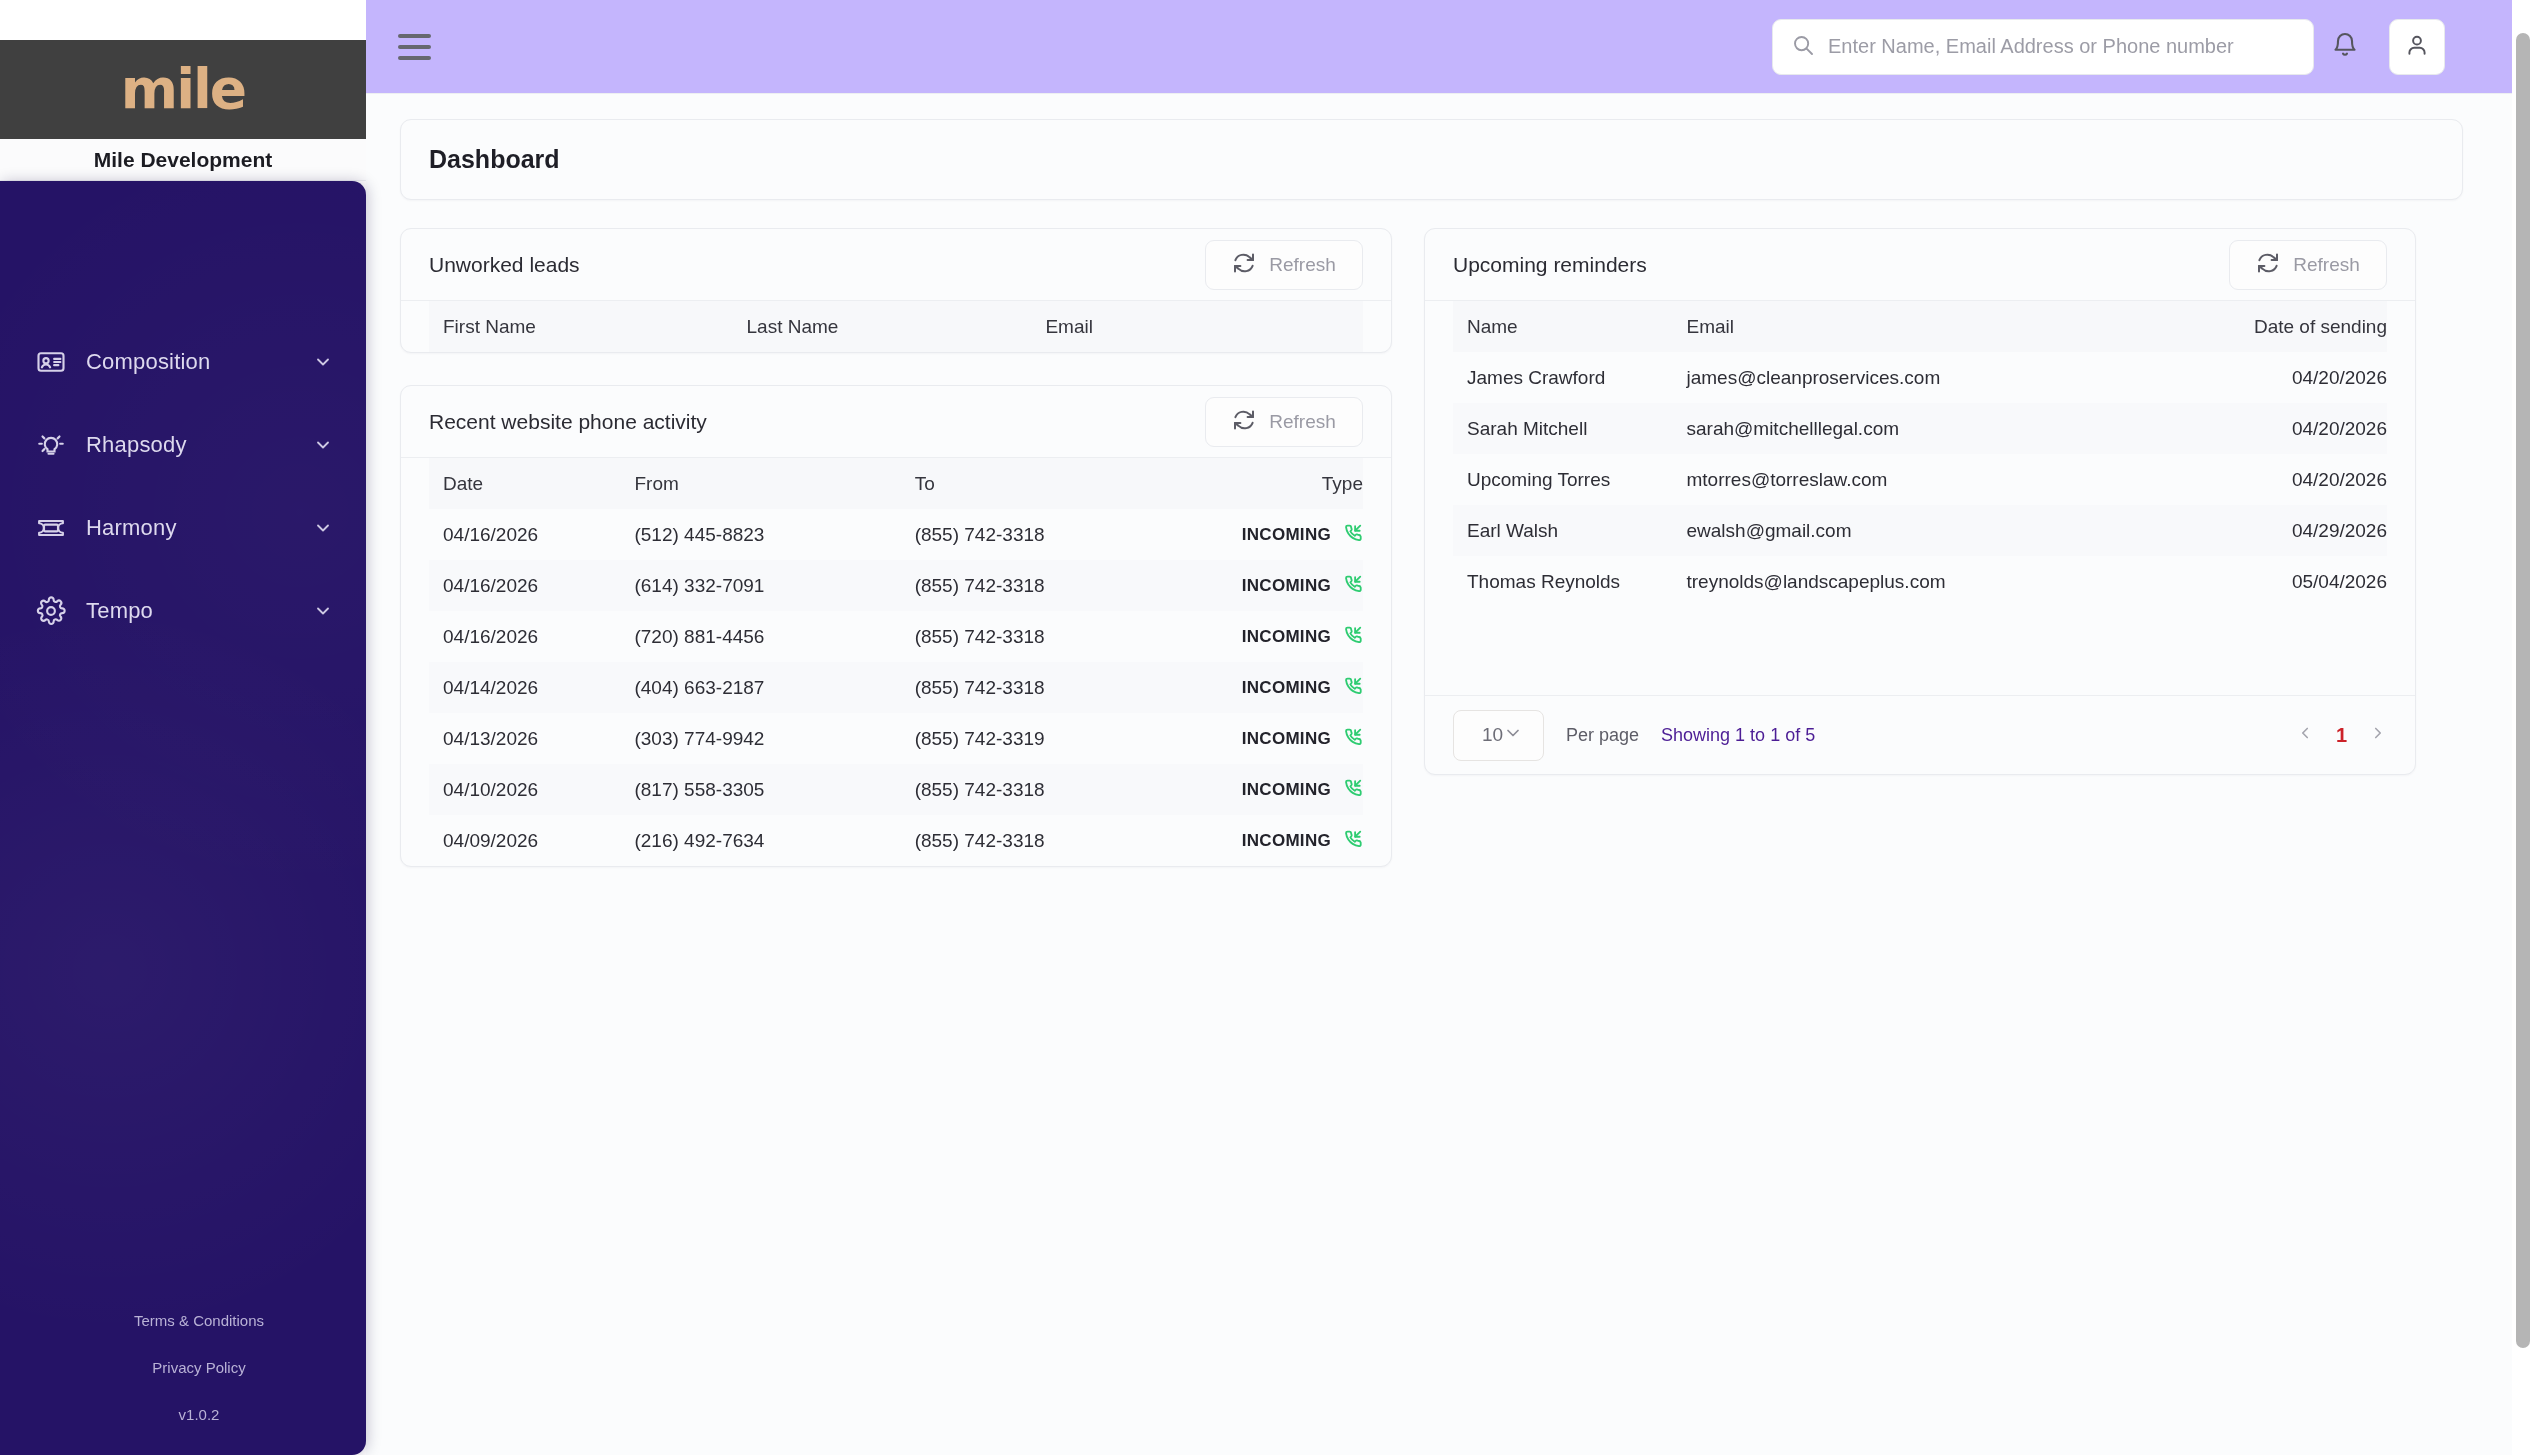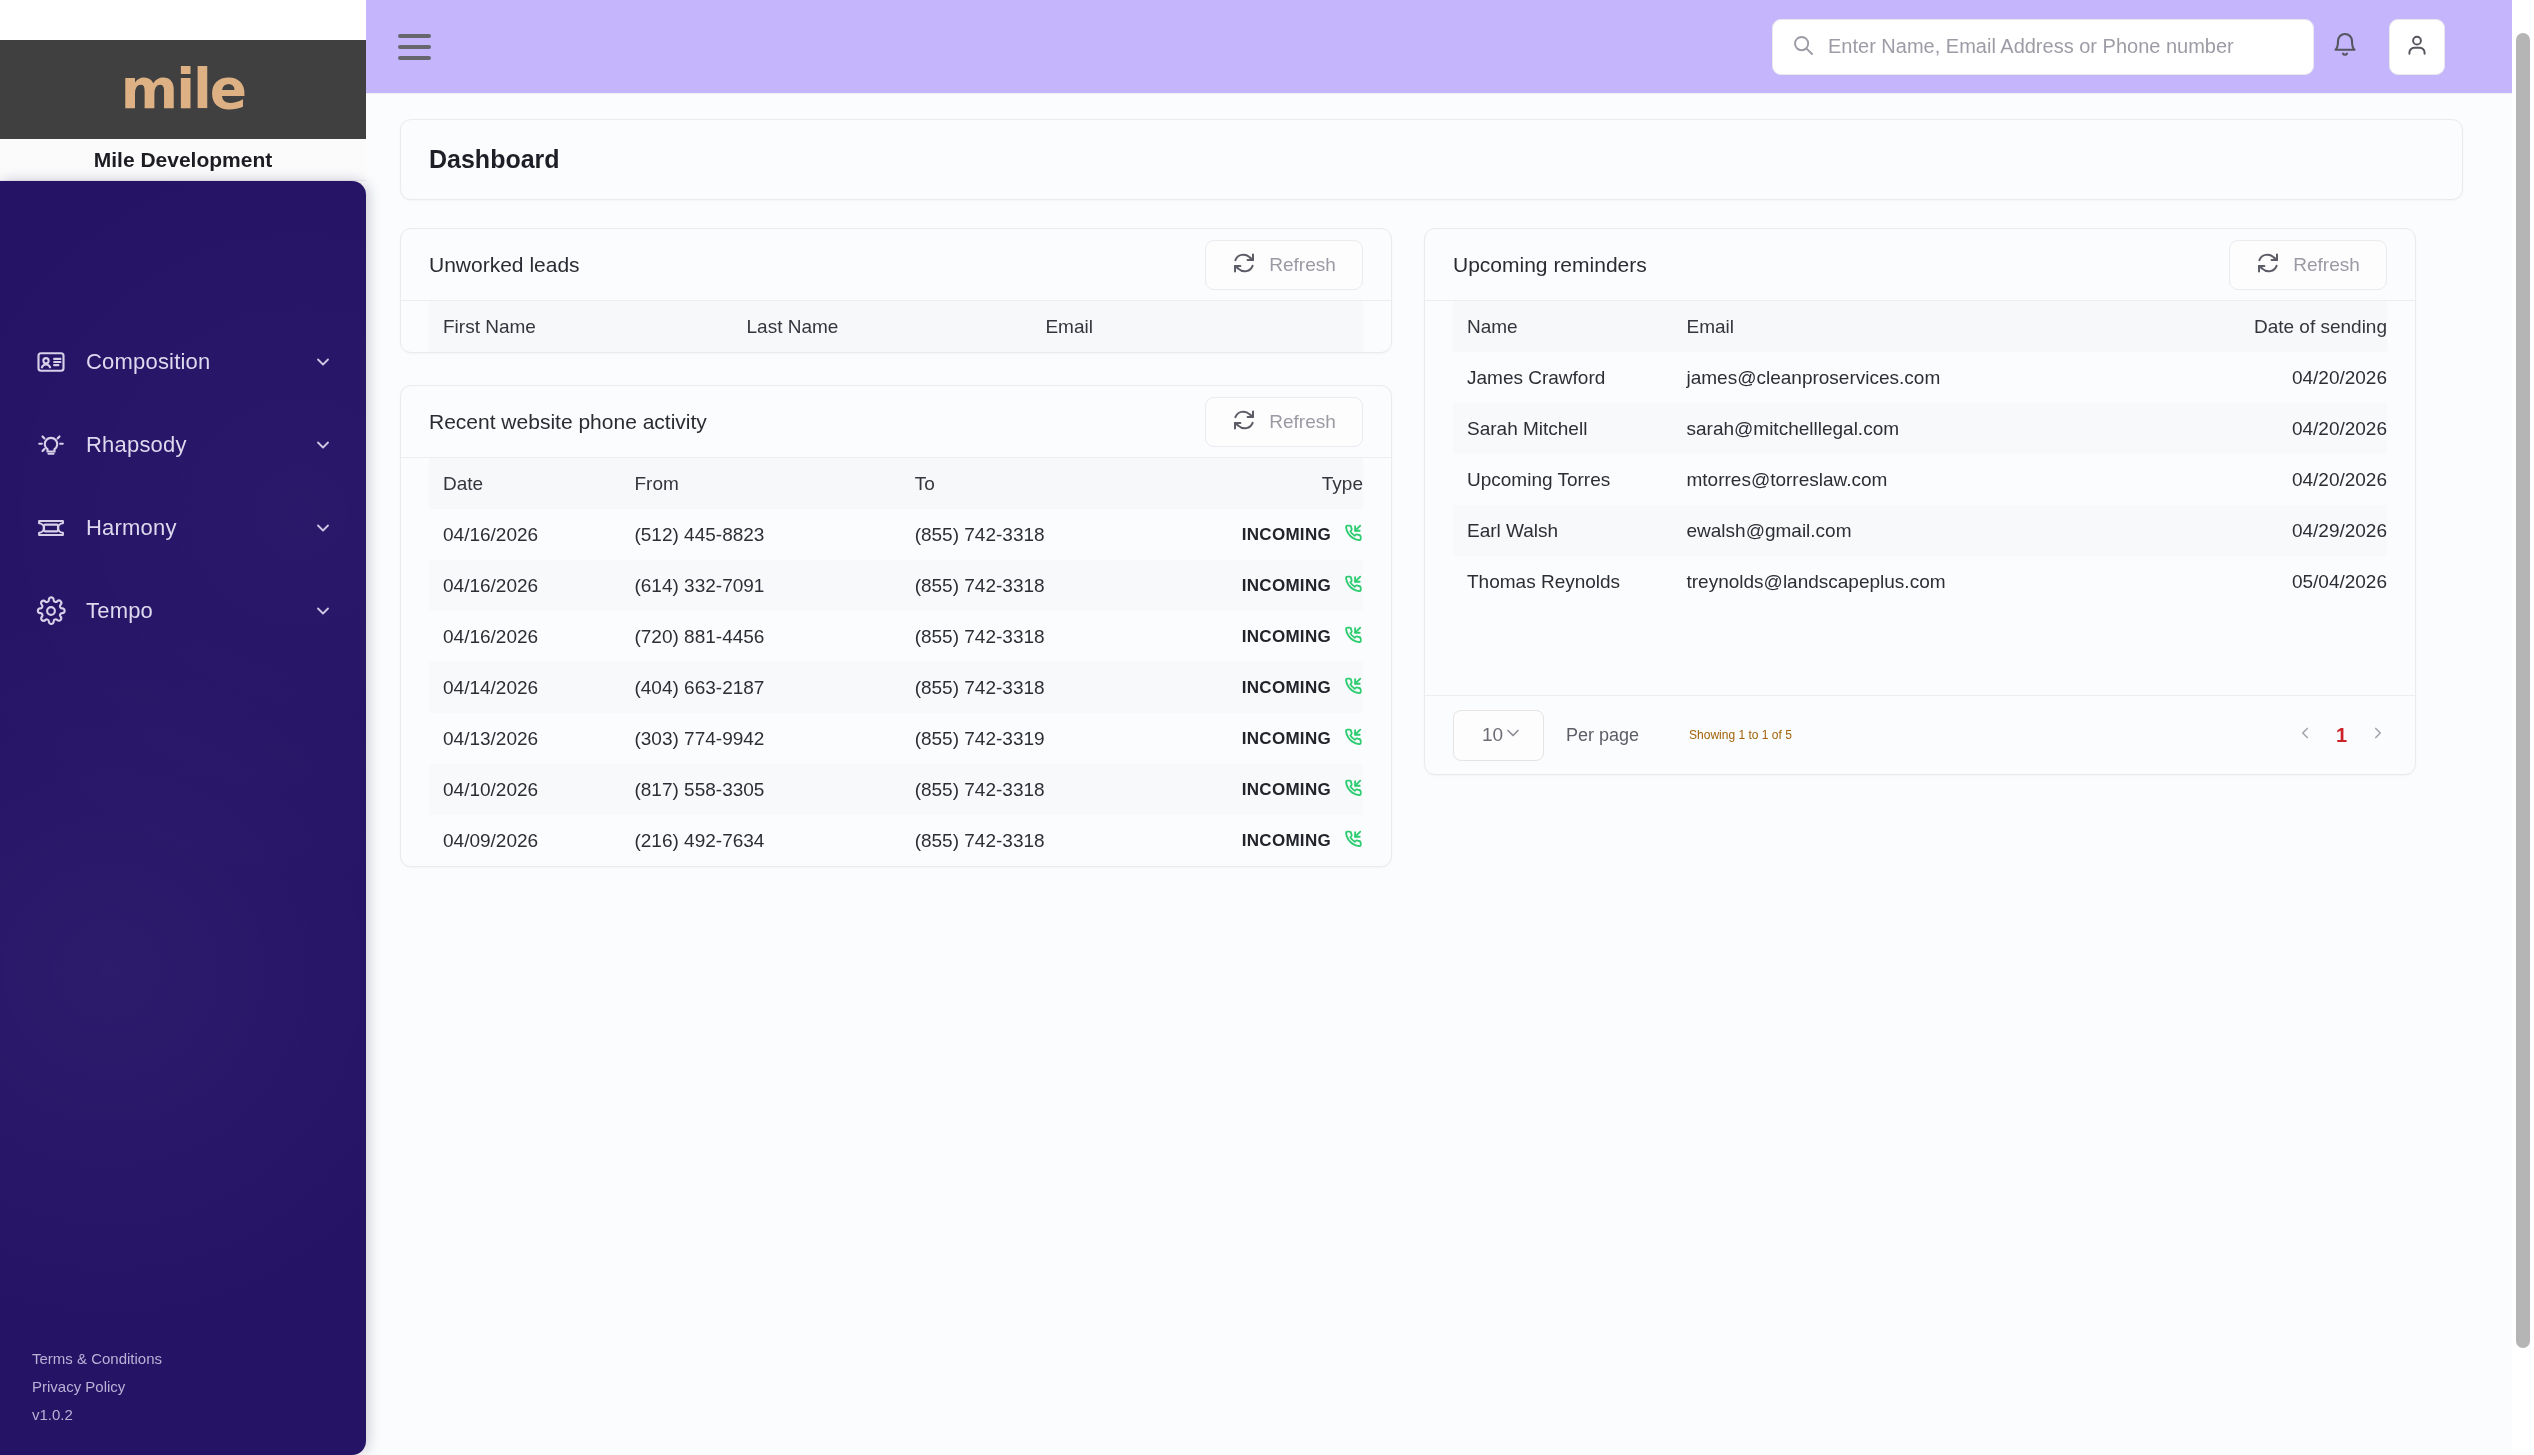--- a/index.html
+++ b/index.html
@@ -52,21 +52,21 @@
     display: flex; align-items: center;
     padding: 0 30px 0 32px;
     cursor: pointer;
     color: #d9d4ec;
   }
   .nav-item .ico { width: 38px; flex: 0 0 38px; display: flex; align-items: center; justify-content: center; }
   .nav-item .lbl { flex: 1; font-size: 22px; color: #ddd9ee; padding-left: 16px; letter-spacing: 0.2px; }
   .nav-item .chev { width: 26px; flex: 0 0 26px; display: flex; align-items: center; justify-content: center; }
   .sb-footer {
     padding: 0 0 32px 32px;
-    display: flex; flex-direction: column; gap: 11px;
+    display: flex; flex-direction: column; gap: 30px; text-align: center;
   }
   .sb-footer a, .sb-footer span {
     font-size: 15px; color: #b9b2d6; text-decoration: none; display: block;
   }
 
   
   .main {
     flex: 1; height: 1455px;
     background: #fbfcfd;
     display: flex; flex-direction: column;
@@ -150,21 +150,21 @@
     height: 79px; display: flex; align-items: center; padding: 0 28px; gap: 22px;
   }
   .per-sel {
     width: 91px; height: 51px; background: #fdfdfd;
     border: 1px solid #e6e4e2; border-radius: 8px;
     display: flex; align-items: center; justify-content: space-between;
     padding: 0 28px; cursor: pointer;
   }
   .per-sel .pv { font-size: 19px; color: #6d6d77; }
   .per-lbl { font-size: 18px; color: #5d5d67; }
-  .showing { font-size: 12px; color: #a16207; margin-left: 28px; }
+  .showing { font-size: 18px; color: #4c1d95; }
   .pg-spacer { flex: 1; }
   .pg-nav { display: flex; align-items: center; gap: 22px; }
   .pg-arrow { font-size: 22px; color: #a4a4ae; cursor: pointer; line-height: 1; }
   .pg-num { font-size: 20px; color: #cc2229; font-weight: 700; cursor: pointer; }
 
   .type-cell { display: flex; align-items: center; justify-content: flex-end; gap: 10px; }
   .type-lbl { font-size: 17px; font-weight: 700; color: #23232b; letter-spacing: 0.3px; }
 
   
   .scrollbar-track {

